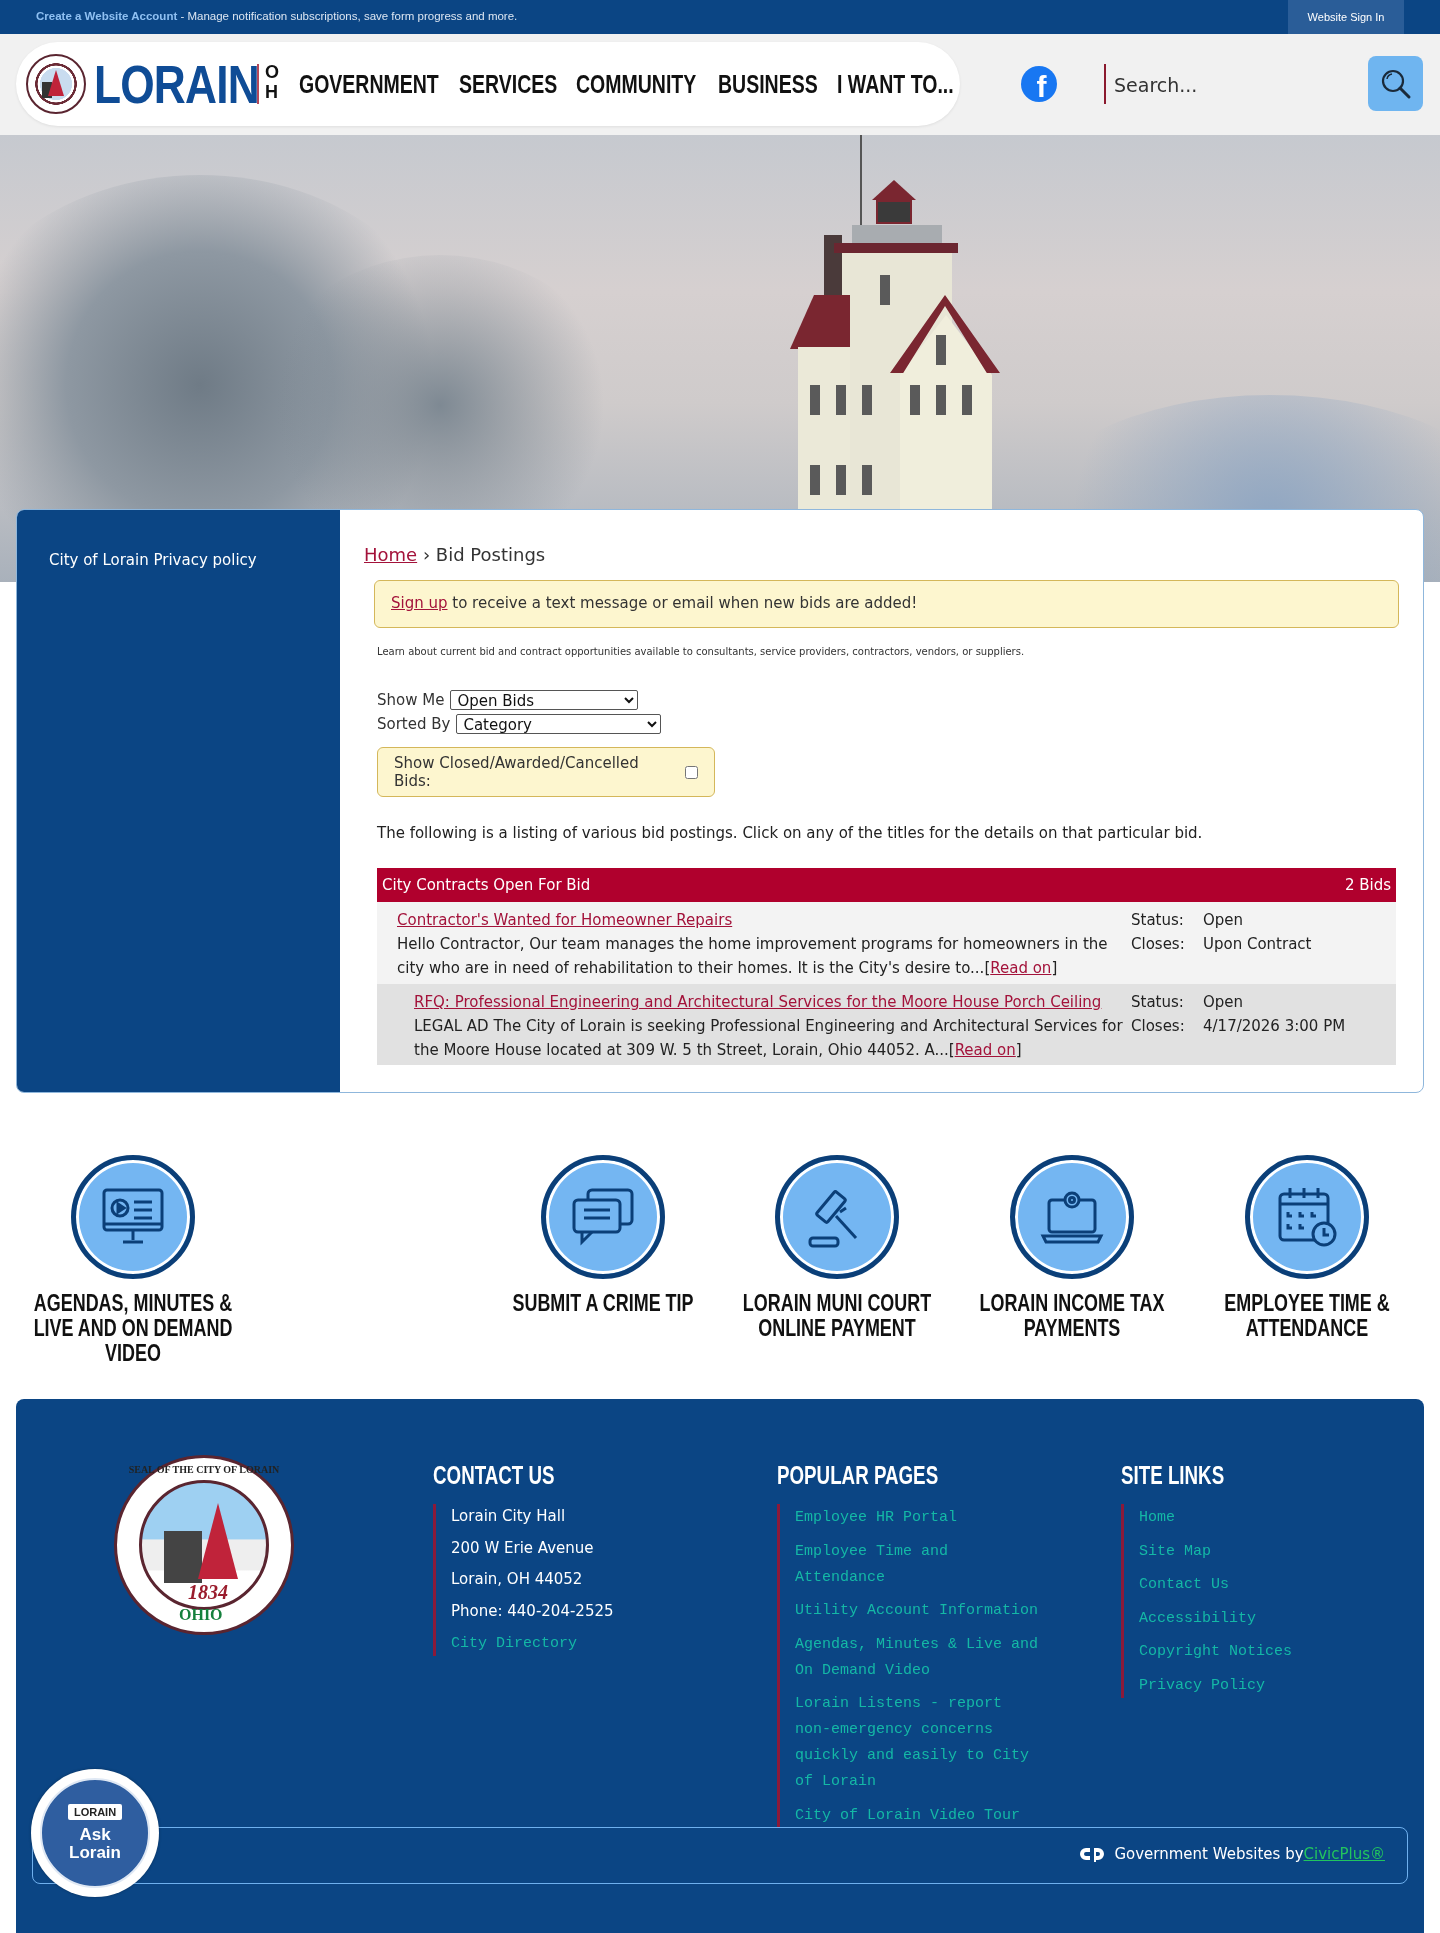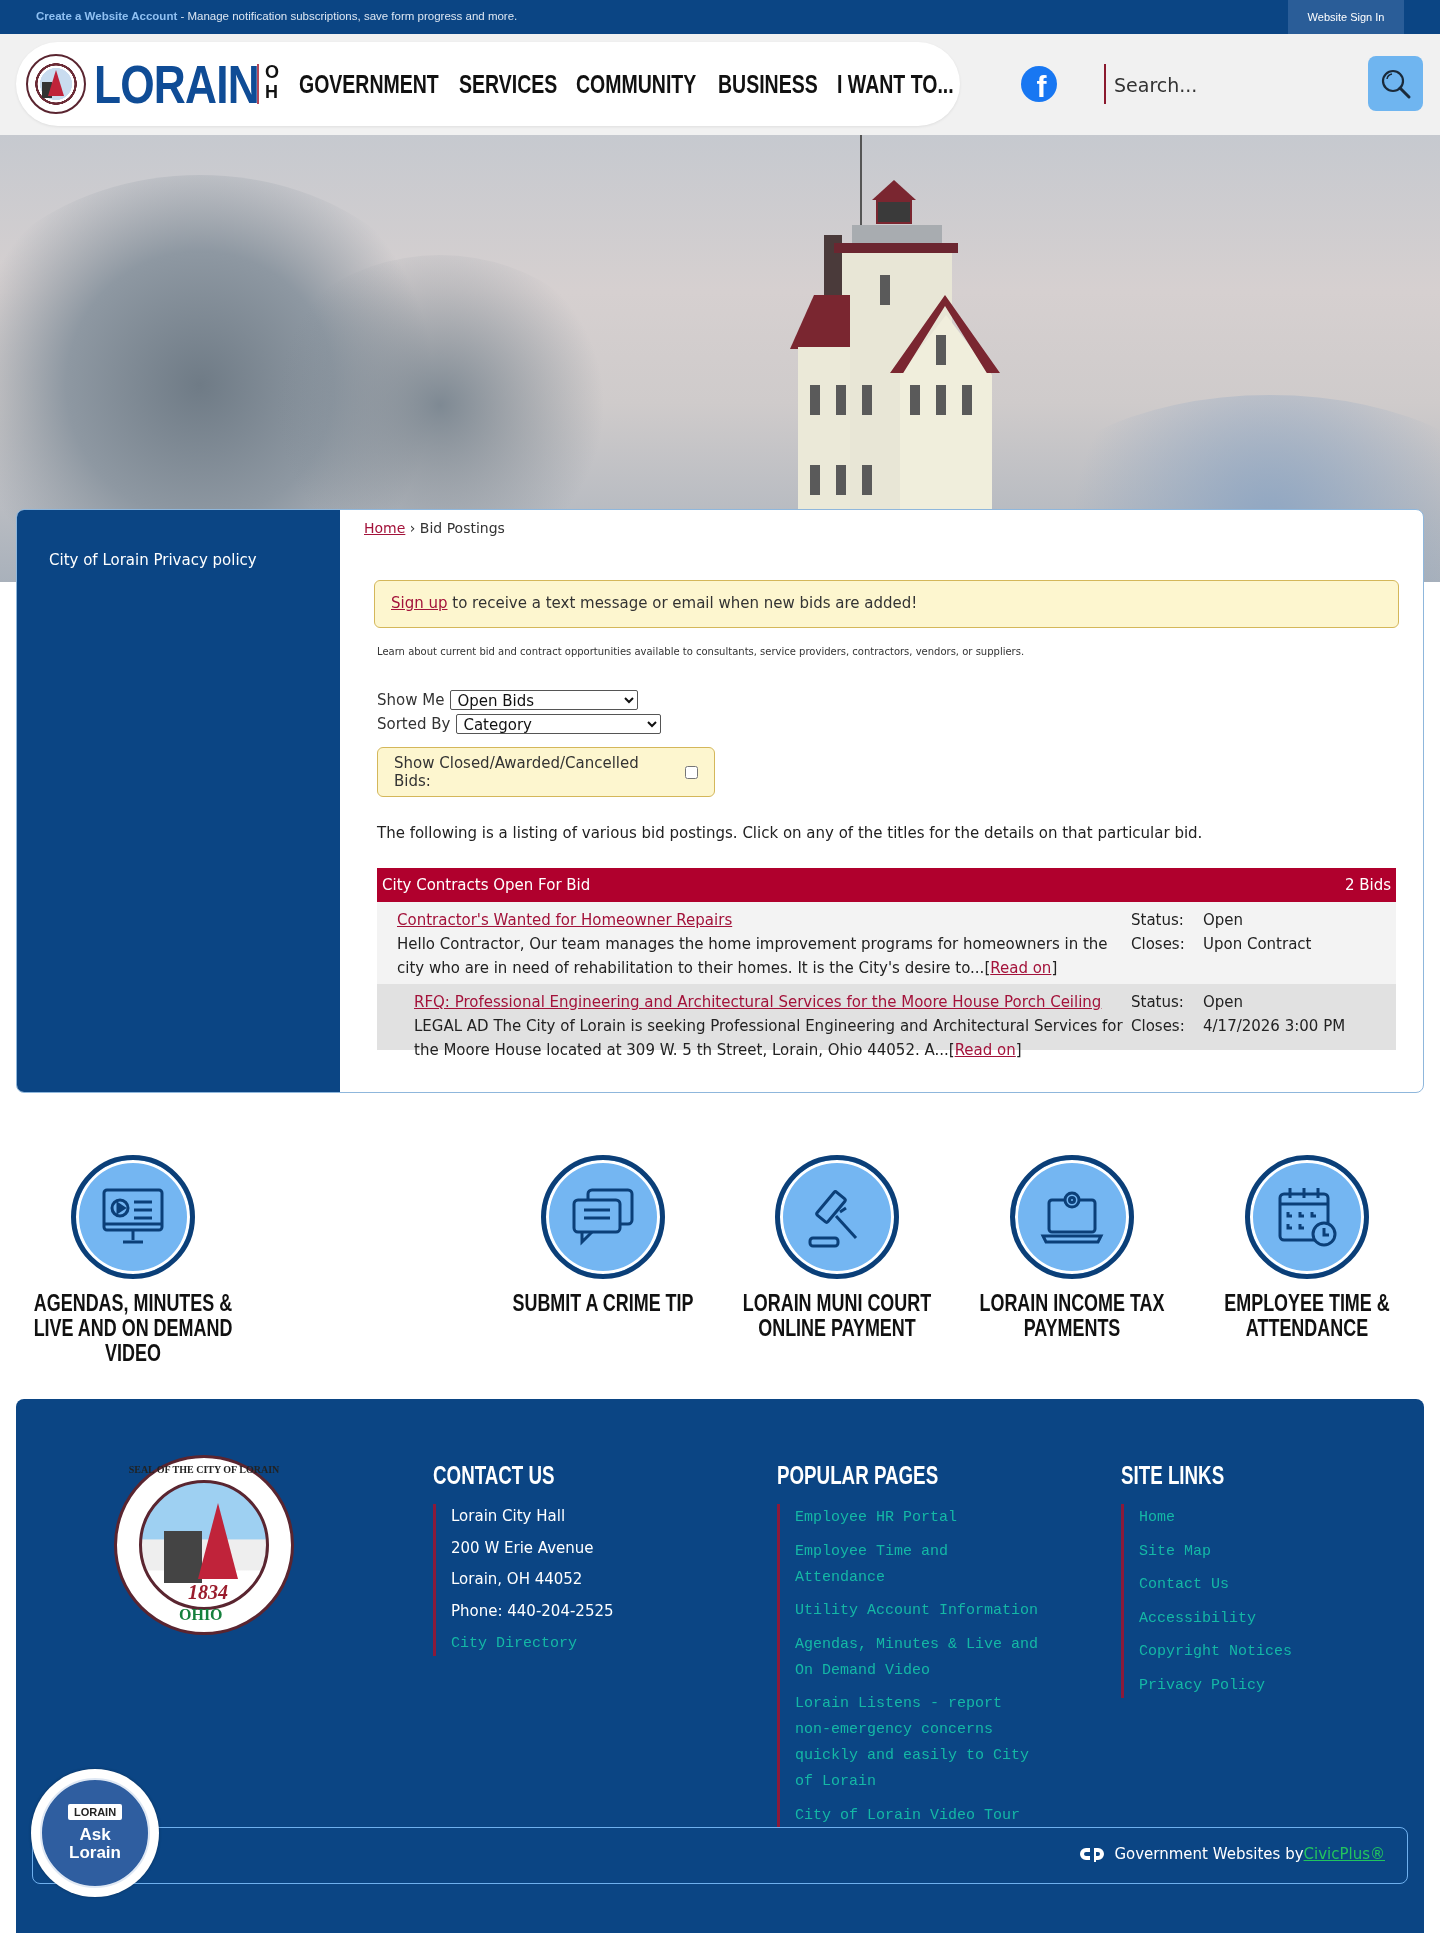--- a/index.html
+++ b/index.html
@@ -47,35 +47,35 @@
   .lh .left-wing { position: absolute; left: 8px; top: 212px; width: 52px; height: 240px; background: #ebe9d8; }
   .lh .gable { position: absolute; left: 100px; top: 160px; width: 110px; height: 78px; background: #7a2630; clip-path: polygon(50% 0, 100% 100%, 88% 100%, 50% 14%, 12% 100%, 0 100%); }
   .lh .gable-wall { position: absolute; left: 110px; top: 180px; width: 92px; height: 272px; background: #f0eedc; clip-path: polygon(50% 0, 100% 22%, 100% 100%, 0 100%, 0 22%); }
   .lh .win { position: absolute; width: 10px; height: 30px; background: #5a5a5a; }
 
   
   .main-card { position: absolute; left: 16px; top: 509px; width: 1408px; height: 584px; border-radius: 8px; background: #fff; border: 1px solid #8fb7dc; overflow: hidden; }
   .sidebar { position: absolute; left: 0; top: 0; width: 323px; height: 584px; background: #0b4584; }
   .sidebar-item { position: absolute; left: 32px; top: 41px; color: #fff; font-size: 15px; font-family: "DejaVu Sans", sans-serif; text-decoration: none; }
   .content { position: absolute; left: 323px; top: 0; right: 0; height: 100%; padding-left: 24px; }
-  .breadcrumb { position: absolute; left: 24px; top: 10px; font-size: 14px; color: #333; }
+  .breadcrumb { position: absolute; left: 24px; top: 34px; font-size: 18px; color: #333; }
   .breadcrumb a { color: #a3123a; text-decoration: underline; }
   .alert { position: absolute; left: 34px; top: 70px; width: 1025px; height: 48px; background: #fdf6cf; border: 1px solid #d4b75a; border-radius: 6px; padding: 13px 16px; font-size: 15px; color: #333; }
   .alert a { color: #a3123a; text-decoration: underline; }
   .intro-small { position: absolute; left: 37px; top: 136px; font-size: 10px; color: #333; }
   .filter-row { position: absolute; left: 37px; font-size: 15px; color: #333; display: flex; align-items: center; gap: 6px; }
   .filter-row select { font-size: 15px; height: 20px; border: 1px solid #555; border-radius: 2px; background: #fff; color: #111; font-family: "DejaVu Sans", sans-serif; padding: 0 2px; }
   .closed-box { position: absolute; left: 37px; top: 237px; width: 338px; height: 50px; background: #fdf6cf; border: 1px solid #d4b75a; border-radius: 6px; padding: 14px 16px; font-size: 15px; color: #333; display: flex; align-items: center; gap: 8px; }
   .closed-box input { width: 13px; height: 13px; }
   .listing-intro { position: absolute; left: 37px; top: 314px; font-size: 15px; color: #222; }
   .bid-table { position: absolute; left: 37px; top: 358px; width: 1019px; }
   .bid-header { height: 34px; background: #b0002d; color: #fff; display: flex; justify-content: space-between; align-items: center; padding: 0 5px; font-size: 15px; }
   .bid-row { position: relative; padding: 6px 0 6px 20px; font-size: 15px; line-height: 24px; color: #222; }
   .bid-row.odd { background: #f3f3f3; height: 82px; }
-  .bid-row.even { background: #e1e1e1; height: 66px; padding-left: 37px; }
+  .bid-row.even { background: #e1e1e1; height: 81px; padding-left: 37px; }
   .bid-main { width: 736px; }
   .bid-title { color: #a3123a; text-decoration: underline; }
   .bid-desc a { color: #a3123a; text-decoration: underline; }
   .bid-meta { position: absolute; left: 754px; top: 6px; display: grid; grid-template-columns: 72px auto; row-gap: 0; }
 
   
   .quicklinks { position: absolute; left: 0; top: 1155px; width: 1440px; height: 200px; }
   .ql { position: absolute; top: 0; width: 220px; text-align: center; text-decoration: none; }
   .ql-circle { width: 124px; height: 124px; margin: 0 auto; border-radius: 50%; background: #74b6f2; border: 5px solid #0b3f78; box-shadow: inset 0 0 0 3px #fff; display: flex; align-items: center; justify-content: center; }
   .ql-label { margin-top: 12px; font-family: "Liberation Sans", sans-serif; font-weight: bold; font-size: 23px; line-height: 25px; color: #111; transform: scaleX(0.78); display: inline-block; width: 280px; margin-left: -30px; }

